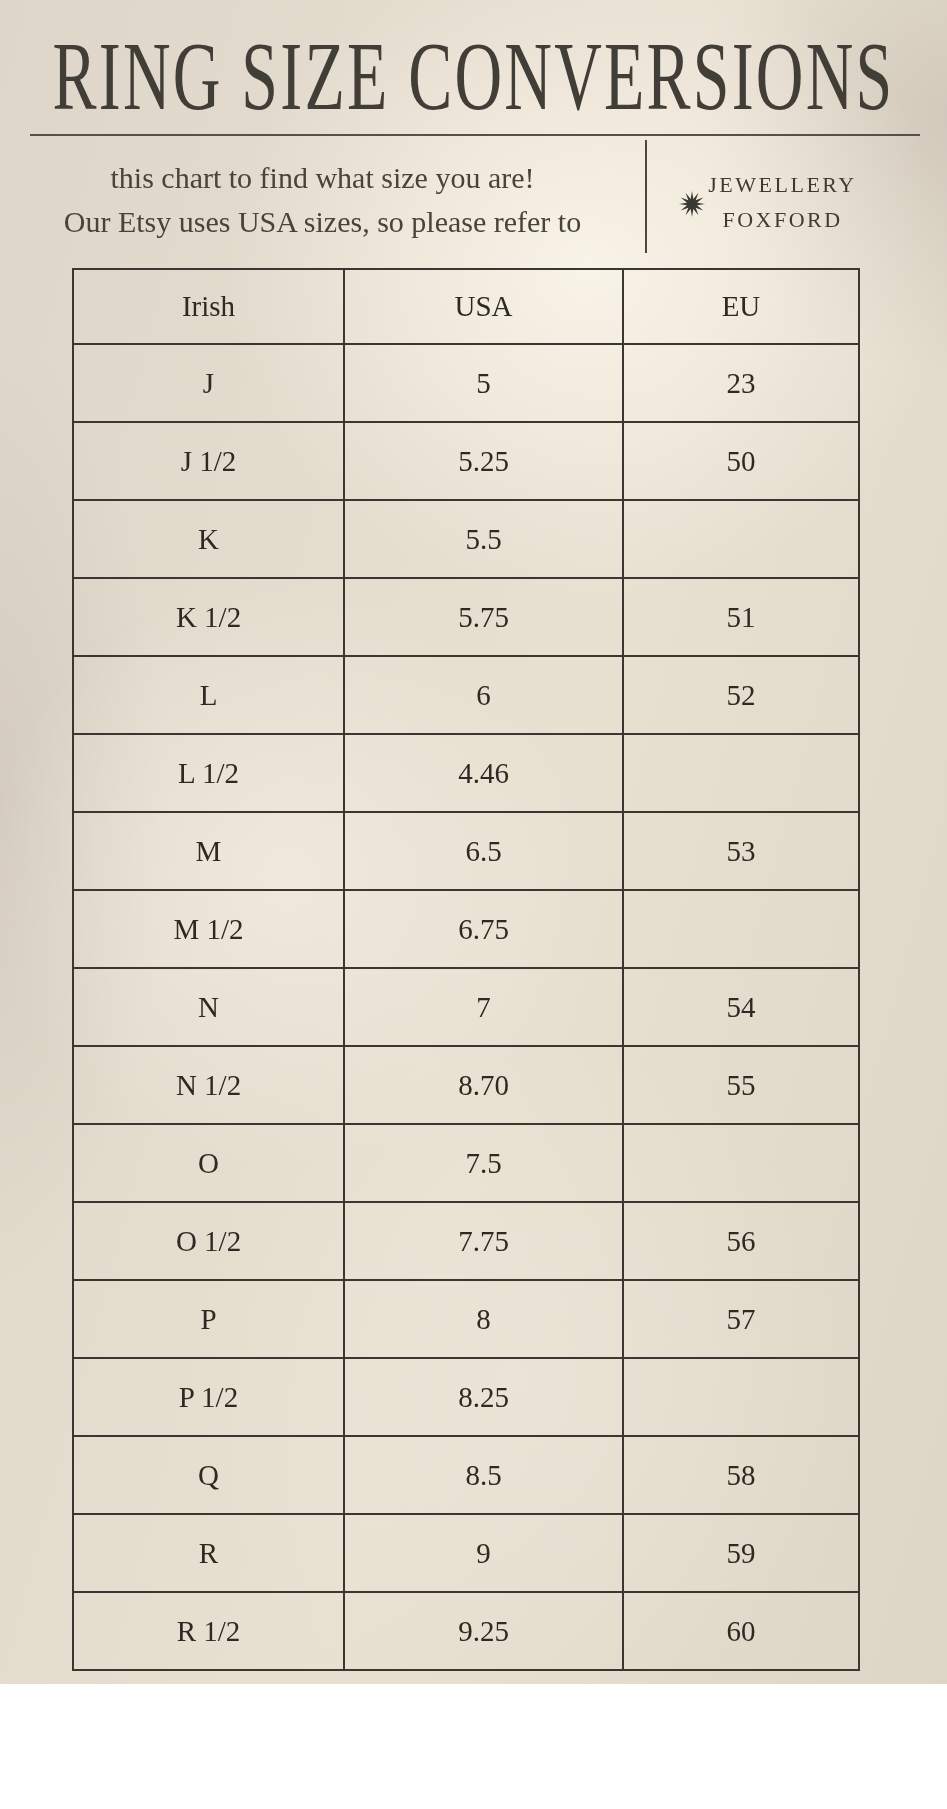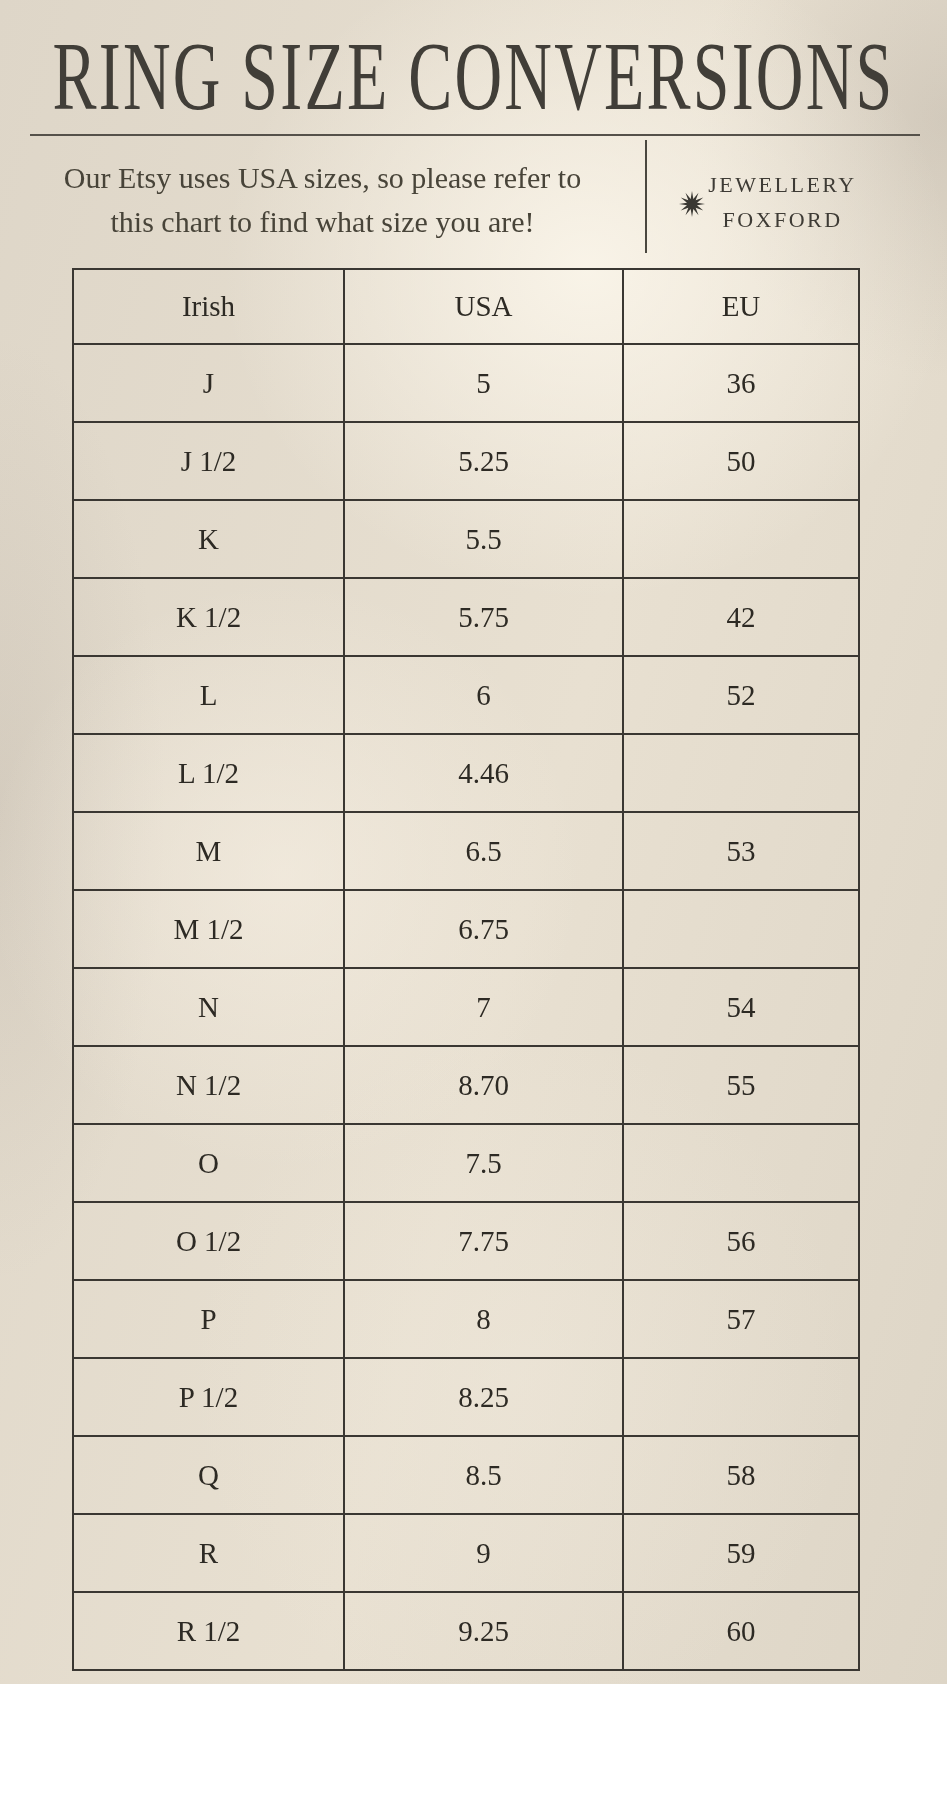--- a/index.html
+++ b/index.html
@@ -93,22 +93,22 @@
 </head>
 <body>
 
 <div class="page">
 
   <div class="title">RING SIZE CONVERSIONS</div>
 
   <div class="rule"></div>
 
   <div class="subtitle">
+    <div>this chart to find what size you are!</div>
     <div>Our Etsy uses USA sizes, so please refer to</div>
-    <div>this chart to find what size you are!</div>
   </div>
 
   <div class="vdivider"></div>
 
   <div class="brand">
     <span class="star">
       <svg viewBox="0 0 30 30" aria-hidden="true">
         <polygon points="30,15 20.8,16.55 28,22.5 19.24,19.24 22.5,28 16.55,20.8 15,30 13.45,20.8 7.5,28 10.76,19.24 2,22.5 9.2,16.55 0,15 9.2,13.45 2,7.5 10.76,10.76 7.5,2 13.45,9.2 15,0 16.55,9.2 22.5,2 19.24,10.76 28,7.5 20.8,13.45"></polygon>
       </svg>
     </span>
@@ -126,36 +126,36 @@
       <tr>
         <th>Irish</th>
         <th>USA</th>
         <th>EU</th>
       </tr>
     </thead>
     <tbody>
         <tr>
     <td>J</td>
     <td>5</td>
-    <td>36</td>
+    <td>23</td>
   </tr>
         <tr>
     <td>J 1/2</td>
     <td>5.25</td>
     <td>50</td>
   </tr>
         <tr>
     <td>K</td>
     <td>5.5</td>
     <td></td>
   </tr>
         <tr>
     <td>K 1/2</td>
     <td>5.75</td>
-    <td>42</td>
+    <td>51</td>
   </tr>
         <tr>
     <td>L</td>
     <td>6</td>
     <td>52</td>
   </tr>
         <tr>
     <td>L 1/2</td>
     <td>4.46</td>
     <td></td>

